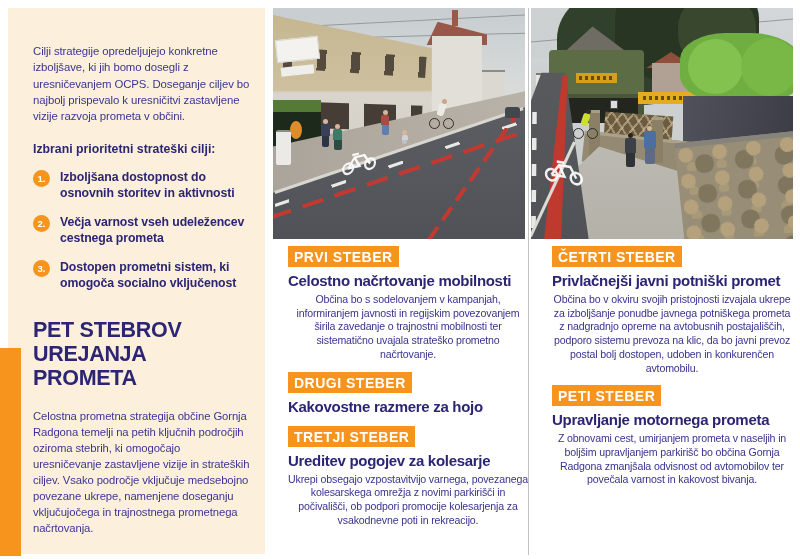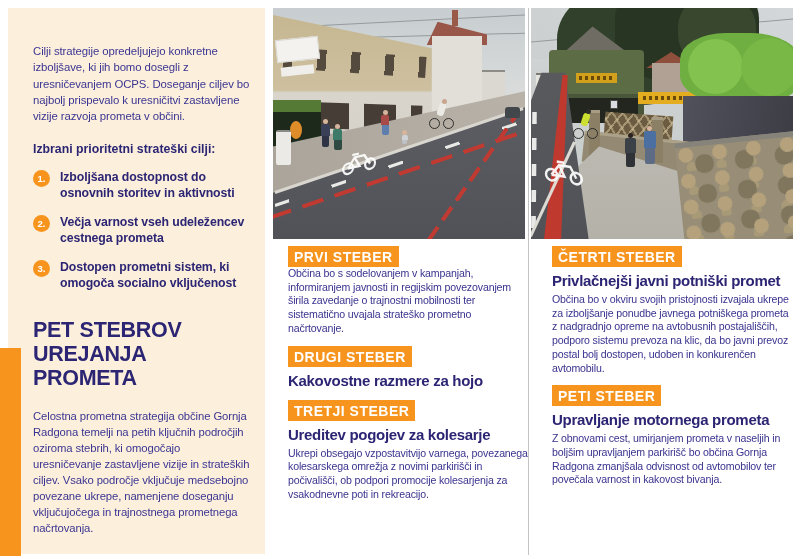--- a/index.html
+++ b/index.html
@@ -50,21 +50,21 @@
     display:inline-block;background:#f7941e;color:#ffffff;
     font-size:14px;font-weight:bold;letter-spacing:0.5px;
     padding:3px 6px 2px 6px;
   }
   .ptitle{
     margin:5px 0 3px 0;font-size:15px;line-height:18px;font-weight:bold;
     color:#2c2574;letter-spacing:-0.3px;
   }
   .pbody{
     margin:0;font-size:10.6px;line-height:13.7px;color:#39338e;
-    font-weight:500;letter-spacing:-0.15px;
+    font-weight:500;letter-spacing:-0.15px;text-align:center;
   }
   
   .photo{position:absolute;top:8px;height:231px;overflow:hidden;}
   .photo *{position:absolute;}
   .photo-left{left:273px;width:252px;background:linear-gradient(180deg,#c7cdd0 0%,#d8dbda 35%,#d5d5d2 100%);}
   .photo-right{left:531px;width:262px;background:linear-gradient(200deg,#d3d7d9 0%,#cdd1d2 30%,#c8ccc8 100%);}
   .cable{height:1px;background:#959a9d;width:112%;left:-6%;}
   
   .lp-bldg-main{left:0;top:3%;width:63%;height:60%;
     clip-path:polygon(0 0,100% 24%,100% 100%,0 100%);
@@ -316,20 +316,21 @@
       <span class="p-top"></span>
       <span class="p-bot"></span>
     </div>
 </div>
 
 <div class="fold-line"></div>
 
 <div class="col col-mid">
   <section class="pillar">
     <span class="badge">PRVI STEBER</span>
+    <h3 class="ptitle">Celostno načrtovanje mobilnosti</h3>
     <p class="pbody">Občina bo s sodelovanjem v kampanjah, informiranjem javnosti in regijskim povezovanjem širila zavedanje o trajnostni mobilnosti ter sistematično uvajala strateško prometno načrtovanje.</p>
   </section>
   <section class="pillar">
     <span class="badge">DRUGI STEBER</span>
     <h3 class="ptitle">Kakovostne razmere za hojo</h3>
   </section>
   <section class="pillar">
     <span class="badge">TRETJI STEBER</span>
     <h3 class="ptitle">Ureditev pogojev za kolesarje</h3>
     <p class="pbody">Ukrepi obsegajo vzpostavitvijo varnega, povezanega kolesarskega omrežja z novimi parkirišči in počivališči, ob podpori promocije kolesarjenja za vsakodnevne poti in rekreacijo.</p>

